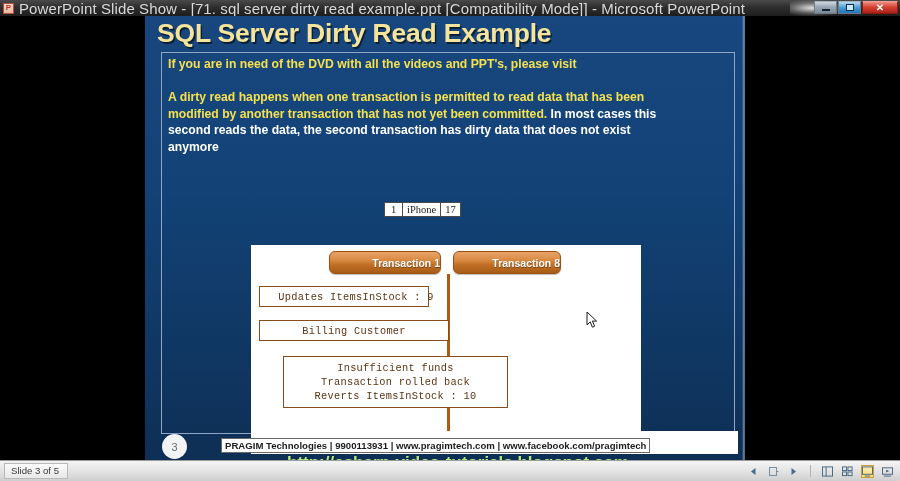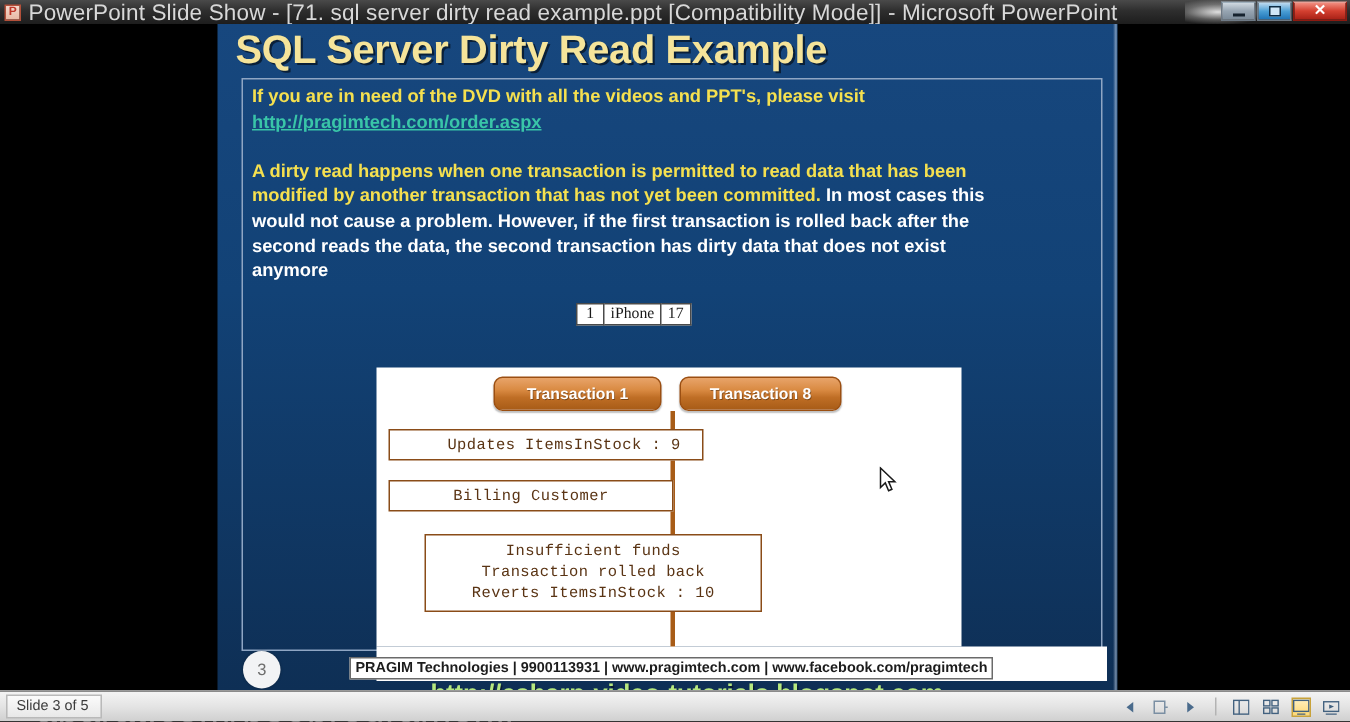--- a/index.html
+++ b/index.html
@@ -120,40 +120,40 @@
   .diagram-wide {
     position: absolute; left: 89px; top: 378px; width: 487px; height: 23px;
     background: #ffffff;
   }
   .tbtn {
     position: absolute; height: 23px;
     border-radius: 6px;
     border: 1.4px solid #9b4f12;
     background: linear-gradient(to bottom, #e8a46a 0%, #d98a42 38%, #bf6e25 62%, #a85c17 100%);
     color: #ffffff; font-size: 10.5px; font-weight: bold;
-    display: flex; align-items: center; justify-content: center;
+    display: flex; align-items: center; justify-content: flex-end;
     text-shadow: .5px .5px 0 rgba(0,0,0,.35);
     box-shadow: 0 1px 1px rgba(0,0,0,.25);
   }
   .tbtn.t1 { left: 78px; top: 6px; width: 112px; }
   .tbtn.t2 { left: 202px; top: 6px; width: 108px; }
 
   .mbox {
     position: absolute;
     border: 1.6px solid #8a4c18;
     background: #ffffff;
     font-family: "Liberation Mono", monospace;
     font-size: 10.3px; color: #5a3414;
     display: flex; flex-direction: column;
     align-items: center; justify-content: center;
     letter-spacing: .3px;
     line-height: 14px;
     white-space: pre;
   }
-  .mbox.b1 { left: 8px; top: 41px; width: 210px; height: 21px; padding-left: 24px; }
+  .mbox.b1 { left: 8px; top: 41px; width: 170px; height: 21px; padding-left: 24px; }
   .mbox.b2 { left: 8px; top: 75px; width: 190px; height: 21px; }
   .mbox.b3 { left: 8px; top: 111px; width: 225px; height: 52px; margin-left: 24px; }
   .mbox.b4 { left: 204px; top: 75px; width: 188px; height: 21px; }
 
   .vline {
     position: absolute; left: 196px; top: 29px; width: 2.5px; height: 172px;
     background: #a85c17;
   }
 
   
@@ -163,21 +163,20 @@
     color: #6d6d6d; font-size: 11px;
     display: flex; align-items: center; justify-content: center;
     box-shadow: 0 0 2px rgba(0,0,0,.3);
   }
   .footer-credit {
     position: absolute; left: 76px; top: 422px;
     background: #ffffff; border: 1px solid #6a6a6a;
     padding: 0 3px; color: #1c1c1c;
     font-size: 9.6px; font-weight: bold; white-space: nowrap;
     line-height: 13px;
-    margin-left: 12px;
   }
   .footer-link {
     position: absolute; left: 142px; top: 437px;
     color: #b6e87f; font-size: 17px; font-weight: bold;
     text-decoration: underline; white-space: nowrap;
     text-shadow: 1px 1px 0 rgba(0,0,0,.4);
   }
 
   
   .watermark {
@@ -247,29 +246,27 @@
 
   <div class="stage">
 
     <div class="slide">
 
       <div class="slide-title">SQL Server Dirty Read Example</div>
 
       <div class="content-box">
         <div class="para">
           <span class="ln">If you are in need of the DVD with all the videos and PPT's, please visit</span>
-          <span class="ln"><a class="link1" href="#">http://pragimtech.com/order.aspx</a></span>
           <span class="ln">&nbsp;</span>
           <span class="ln">
             <span>A dirty read happens when one transaction is permitted to read data that has been</span>
           </span>
           <span class="ln">
             <span>modified by another transaction that has not yet been committed.</span><span class="wht"> In most cases this</span>
           </span>
-          <span class="ln wht">would not cause a problem. However, if the first transaction is rolled back after the</span>
           <span class="ln wht">second reads the data, the second transaction has dirty data that does not exist</span>
           <span class="ln wht">anymore</span>
         </div>
 
         <table class="dtable">
           <tbody>
           <tr>
             <td class="num">1</td>
             <td class="prod">iPhone</td>
             <td>17</td>

